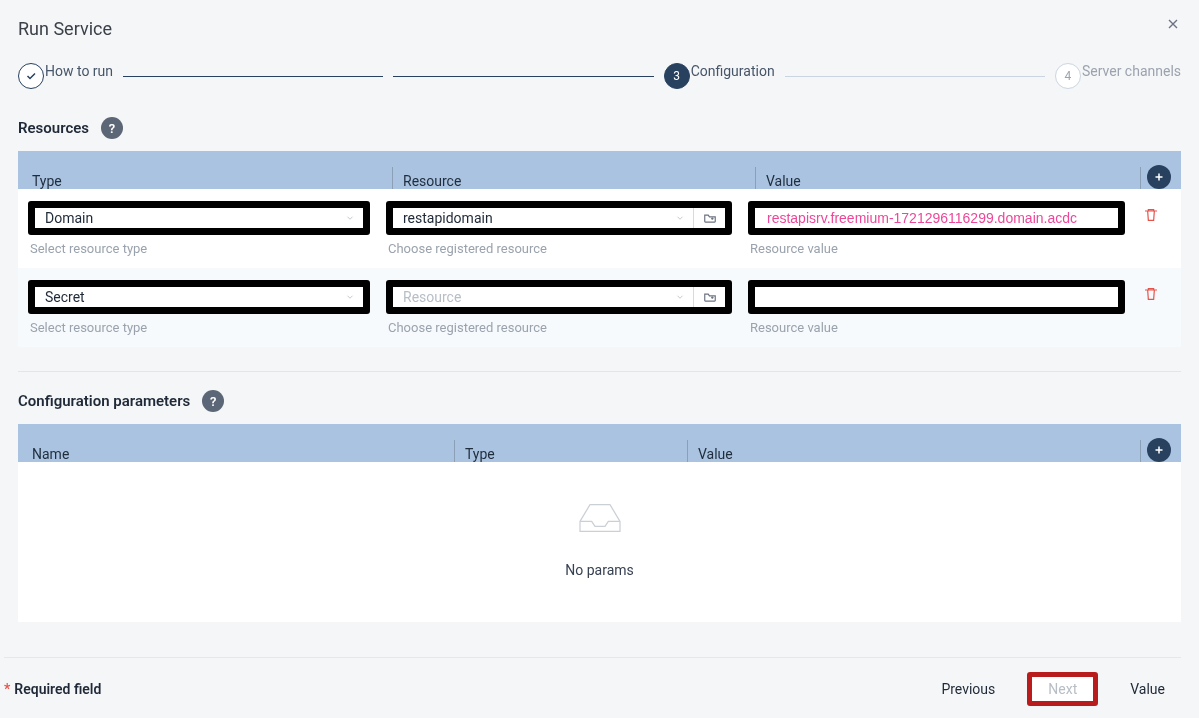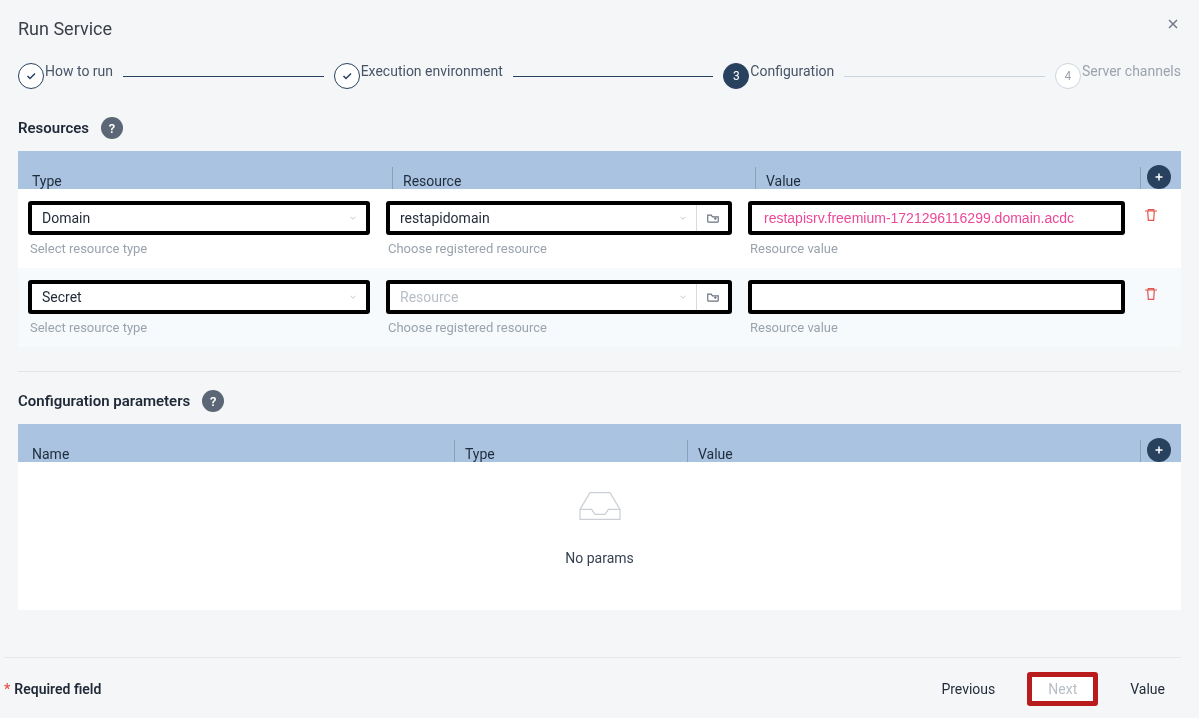--- a/index.html
+++ b/index.html
@@ -121,21 +121,21 @@
     align-items: flex-start;
     padding: 12px 10px 4px 10px;
     background: #fff;
   }
   .res-row.alt { background: #f7fafd; }
   .cell { display:flex; flex-direction: column; gap:6px; }
   .hint { color: #9aa3ad; font-size: 13px; padding-left:2px; padding-bottom:8px;}
 
   .select, .input {
     height: 34px;
-    border: 4px solid #000000;
+    border: 7px solid #000000;
     border-radius: 3px;
     background: #fff;
     display: flex;
     align-items: center;
     padding: 0 10px;
     color: #1f2937;
     position: relative;
   }
   .select.with-btn { padding-right: 56px; }
   .select .caret {
@@ -170,21 +170,21 @@
 
   .divider-line {
     height:1px;
     background:#e2e5e9;
     margin: 24px 0 18px 0;
   }
 
   .empty-box {
     background:#fff;
     border-top: none;
-    padding: 24px 0 44px 0;
+    padding: 36px 0 44px 0;
     display:flex;
     flex-direction:column;
     align-items:center;
     gap:24px;
     color:#374151;
   }
   .empty-box svg { width:56px; height:40px; color:#cbd0d6; }
 
   .footer {
     position:absolute;
@@ -228,28 +228,20 @@
   <div class="stepper">
     <div class="step">
       <div class="step-circle">
         <svg viewBox="0 0 24 24" fill="none" stroke="currentColor" stroke-width="3">
             <path d="M5 12l5 5L20 7"></path>
           </svg>
       </div>
       <span>How to run</span>
     </div>
     <div class="step-line"></div>
-    <div class="step">
-      <div class="step-circle">
-        <svg viewBox="0 0 24 24" fill="none" stroke="currentColor" stroke-width="3">
-            <path d="M5 12l5 5L20 7"></path>
-          </svg>
-      </div>
-      <span>Execution environment</span>
-    </div>
     <div class="step-line"></div>
     <div class="step">
       <div class="step-circle filled">3</div>
       <span>Configuration</span>
     </div>
     <div class="step-line inactive"></div>
     <div class="step inactive">
       <div class="step-circle inactive">4</div>
       <span>Server channels</span>
     </div>

